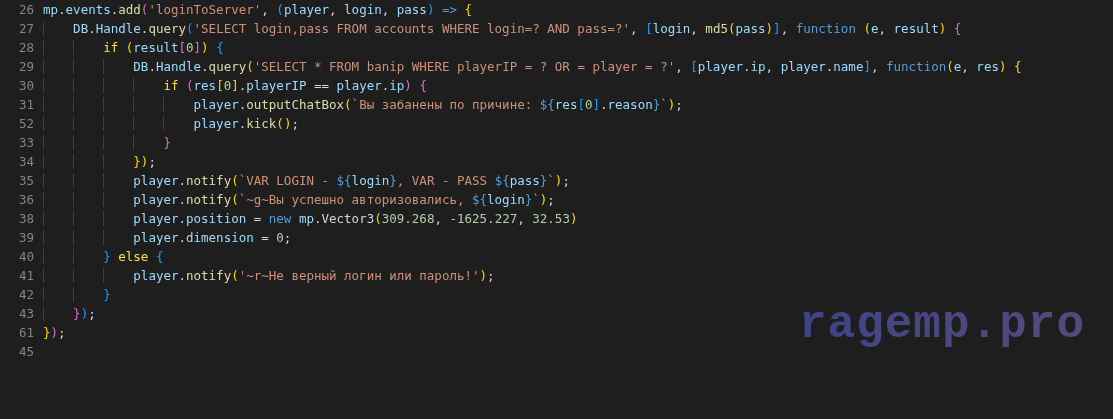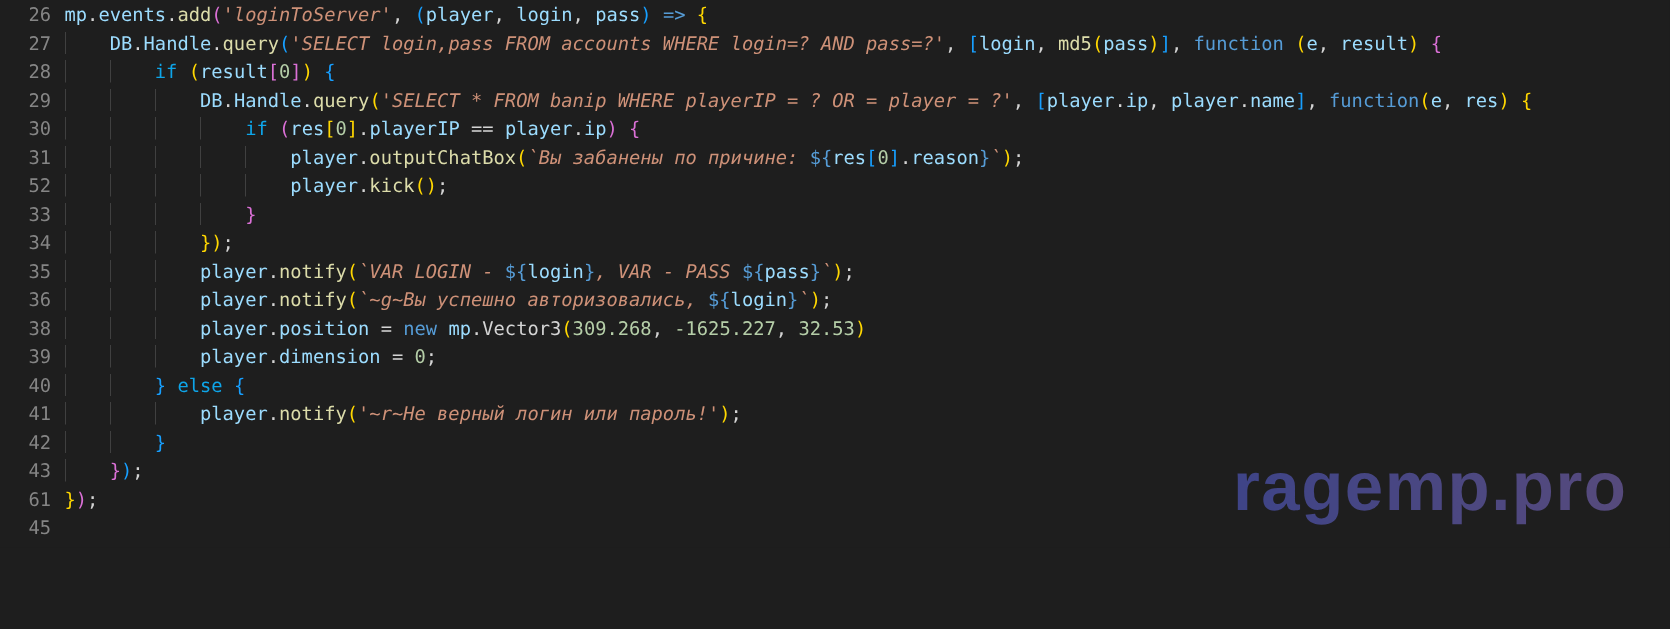--- a/index.html
+++ b/index.html
@@ -36,32 +36,32 @@
     border: 1px solid #4a4a4a;
     height: 19px;
     line-height: 17px;
   }
   
   .ind { box-shadow: inset 1px 0 0 #404040; }
   
   .wh { color: #d4d4d4; }  
   .lb { color: #9cdcfe; margin-top: 42px; }  
   .yl { color: #dcdcaa; }  
-  .or { color: #ce9178; font-style: italic; }  
+  .or { color: #ce9178; }  
   .kw { color: #569cd6; }  
-  .ct { color: #0ea5e9; }  
+  .ct { color: #fde047; }  
   .nu { color: #b5cea8; }  
   .bg { color: #ffd700; }  
   .bp { color: #da70d6; }  
   .bb { color: #179fff; }  
   .watermark {
     position: absolute;
     right: 28px;
     bottom: 14px;
-    font-family: Liberation Sans, sans-serif;
+    font-family: Liberation Mono, monospace;
     font-weight: bold;
     font-size: 46px;
     letter-spacing: 1px;
     background: linear-gradient(90deg, #3e4487, #564a7c);
     -webkit-background-clip: text;
     background-clip: text;
     color: transparent;
     -webkit-text-fill-color: transparent;
     z-index: 5;
     user-select: none;

